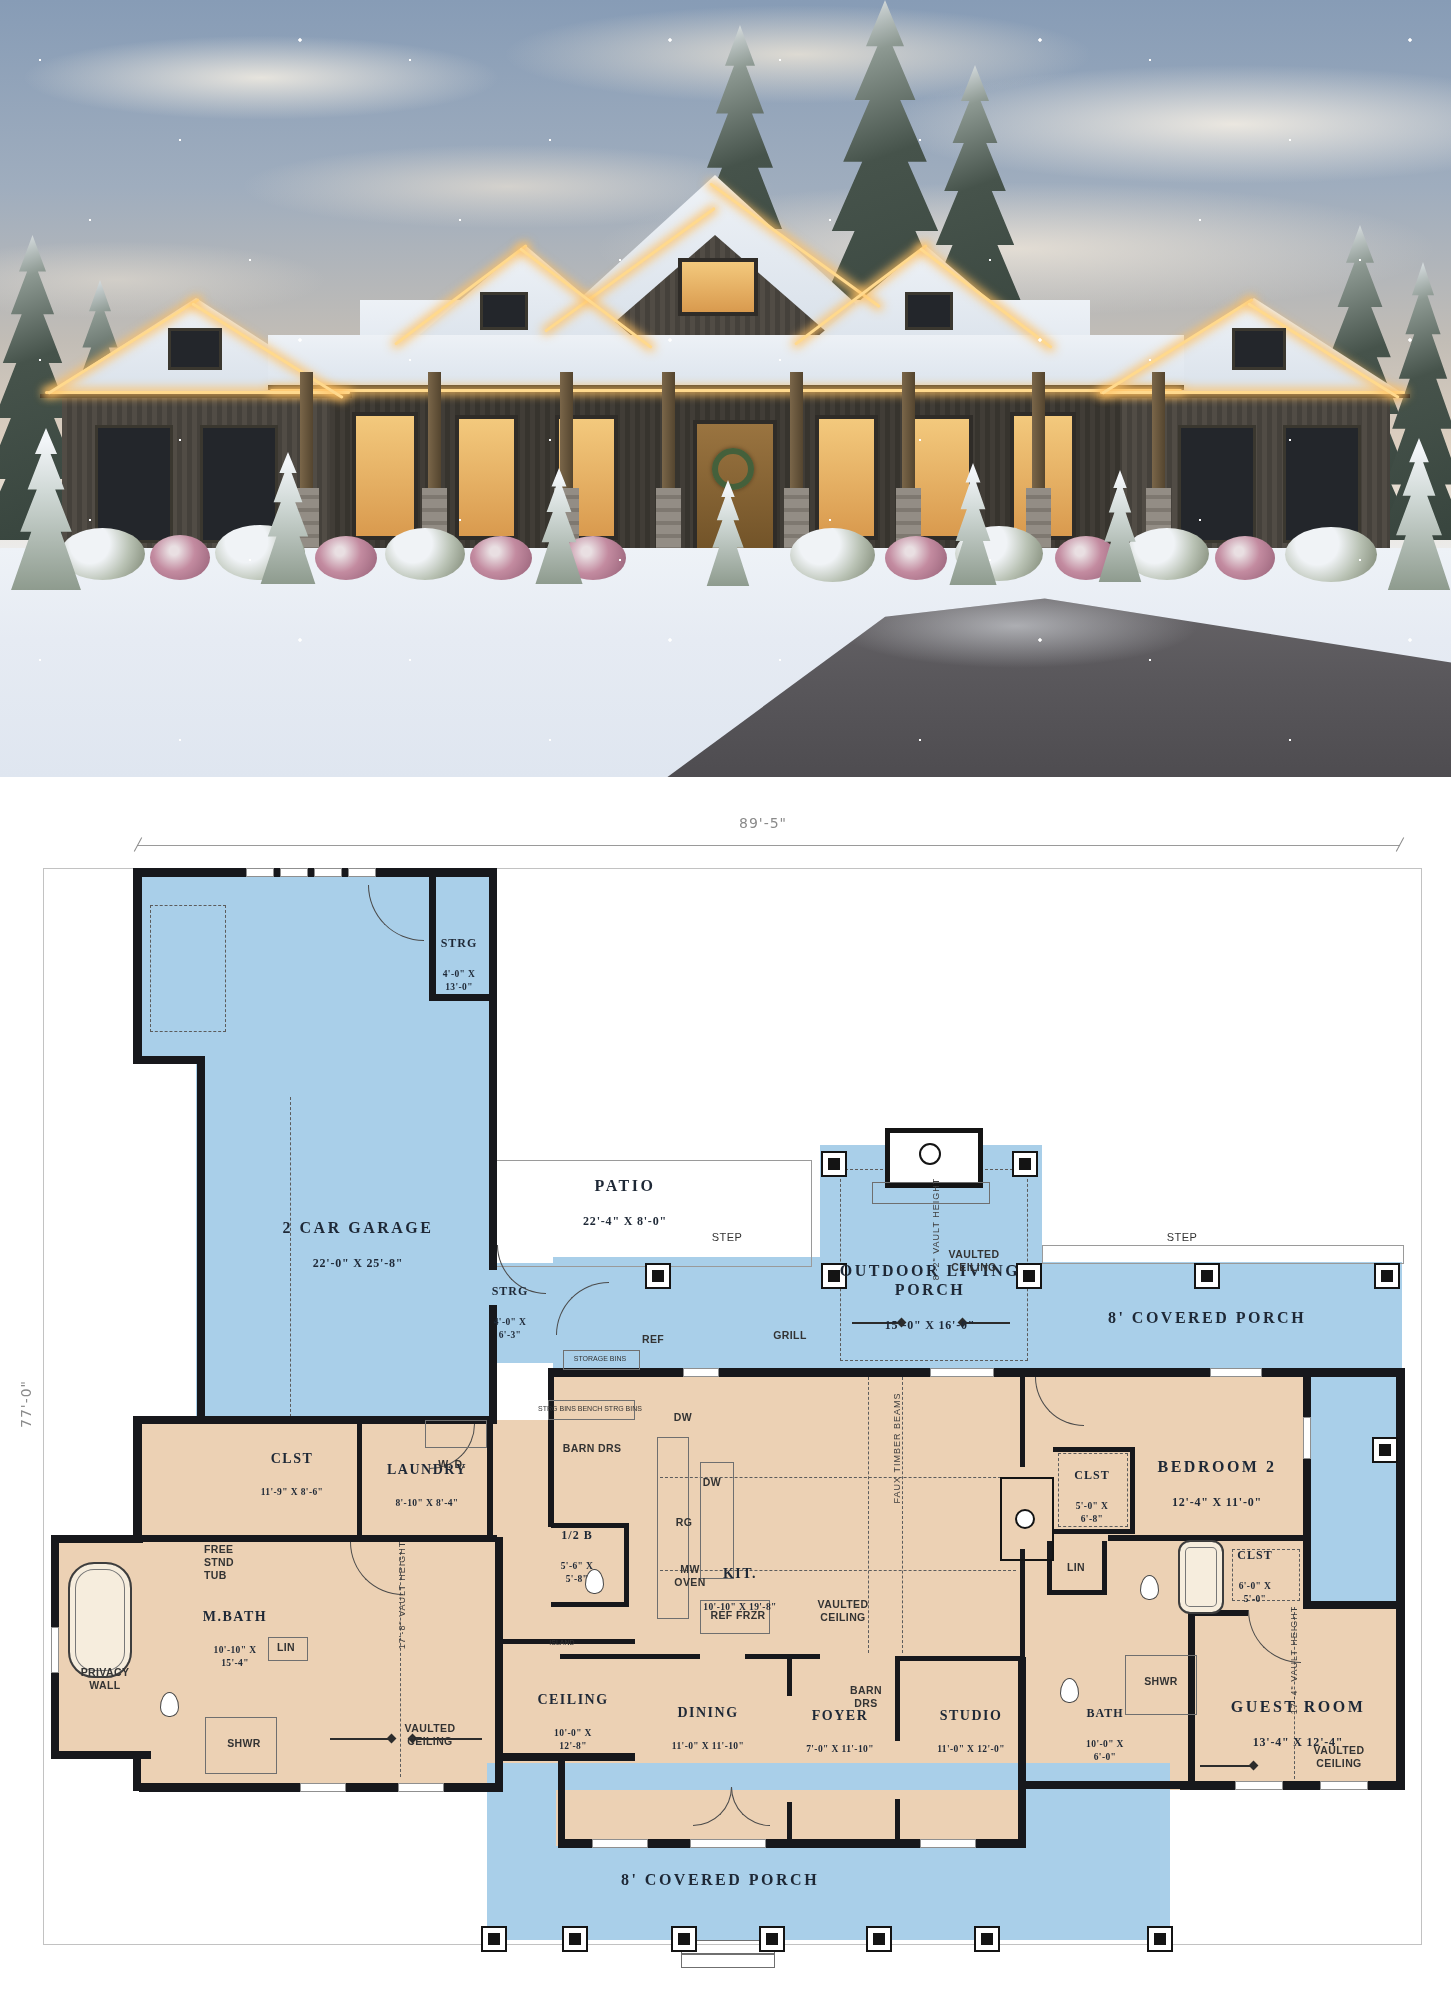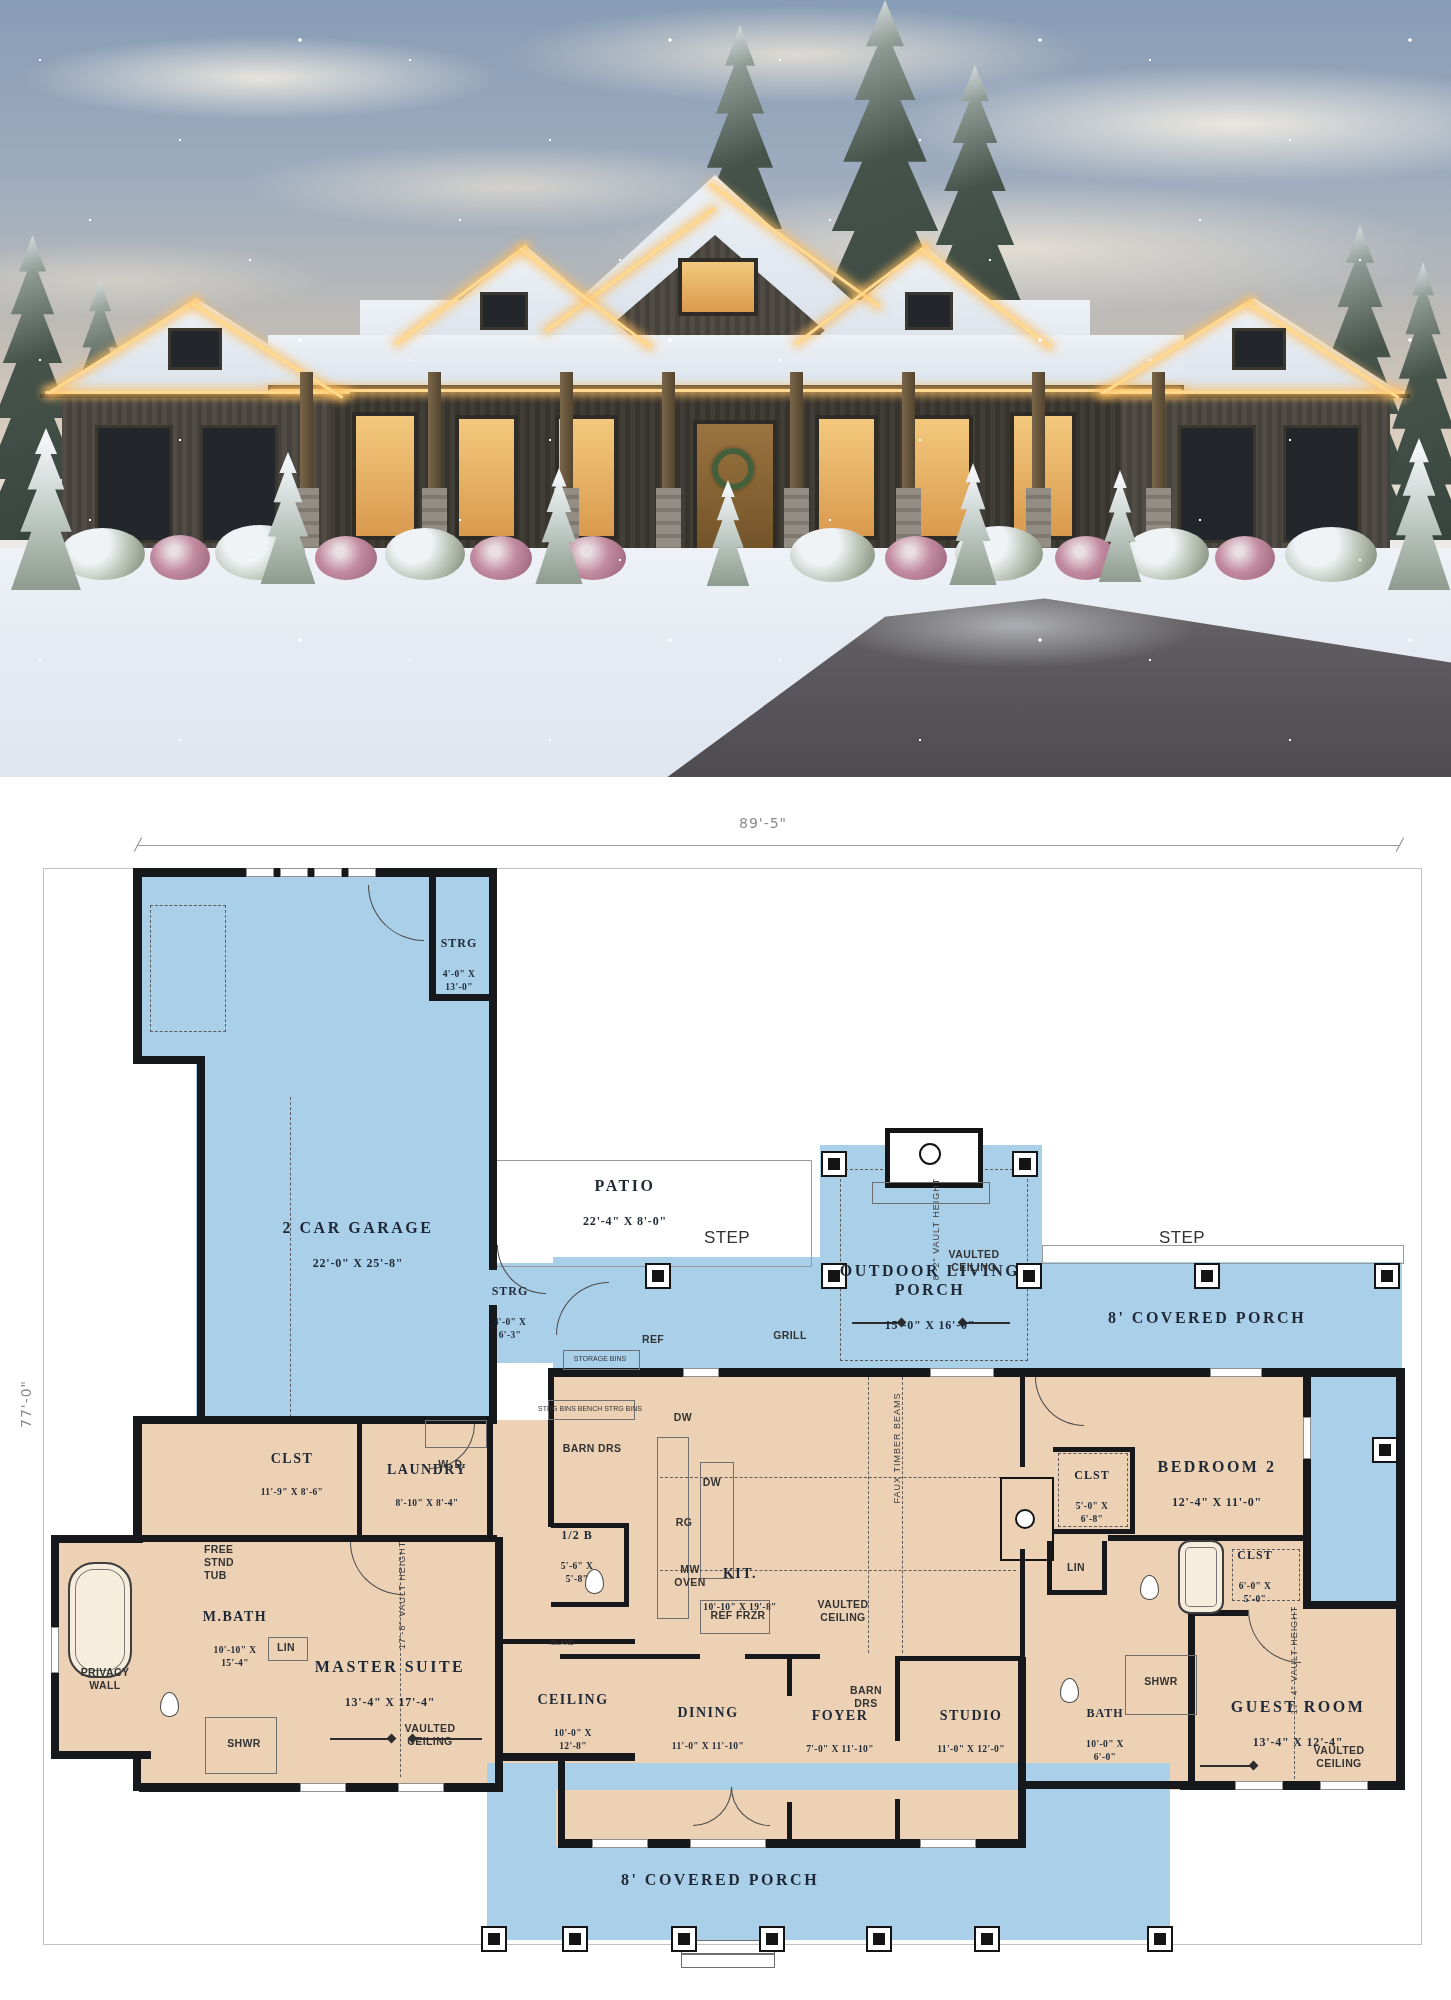--- a/index.html
+++ b/index.html
@@ -76,21 +76,21 @@
   .dia{position:absolute;width:7px;height:7px;background:#2c2c2c;transform:rotate(45deg)}
 
   .lbl{position:absolute;transform:translate(-50%,-50%);text-align:center;color:#1e2836;white-space:pre-line}
   .nm{font:700 16px/1.2 "Liberation Serif",serif;letter-spacing:2.5px}
   .nm.md{font-size:14px;letter-spacing:1.5px}
   .nm.sm{font-size:12px;letter-spacing:1px}
   .dm{font:700 12px/1.35 "Liberation Serif",serif;letter-spacing:.8px}
   .dm.sm{font-size:9.5px;letter-spacing:.4px}
   .fx{position:absolute;transform:translate(-50%,-50%);font:700 10.5px/1.25 "Liberation Sans",sans-serif;
       color:#333;letter-spacing:.4px;text-align:center;white-space:pre-line}
-  .fx.plain{font-weight:400;font-size:17px}
+  .fx.plain{font-weight:400;font-size:11px}
   .fx.tiny{font-weight:400;font-size:7px;letter-spacing:0}
   .vt{position:absolute;transform:translate(-50%,-50%) rotate(-90deg);white-space:nowrap;
       font:400 9px "Liberation Sans",sans-serif;color:#3c3c3c;letter-spacing:1px}
   .dimtext{position:absolute;transform:translate(-50%,-50%);font:400 14px "DejaVu Sans",sans-serif;
       color:#8a8a8a;letter-spacing:1px;white-space:nowrap}
   .dimtext.vert{transform:translate(-50%,-50%) rotate(-90deg)}
 </style>
 </head>
 <body>
 
@@ -424,24 +424,20 @@
 15'-4"</div>
     </div>
     <div class="fx" style="left:219px;top:786px;text-align:left">FREE
 STND
 TUB</div>
     <div class="fx" style="left:286px;top:871px">LIN</div>
     <div class="thin" style="left:268px;top:860px;width:38px;height:22px"></div>
     <div class="fx" style="left:105px;top:902px">PRIVACY
 WALL</div>
     <div class="fx" style="left:244px;top:967px">SHWR</div>
-    <div class="lbl" style="left:390px;top:907px">
-      <div class="nm">MASTER SUITE</div>
-      <div class="dm">13'-4" X 17'-4"</div>
-    </div>
     <div class="fx" style="left:430px;top:958px">VAULTED
 CEILING</div>
     <div class="vt" style="left:402px;top:818px">17'-8" VAULT HEIGHT</div>
 
     <div class="fx" style="left:653px;top:563px">REF</div>
     <div class="fx" style="left:790px;top:559px">GRILL</div>
     <div class="fx tiny" style="left:600px;top:582px">STORAGE BINS</div>
     <div class="fx tiny" style="left:590px;top:632px">STRG BINS   BENCH   STRG BINS</div>
     <div class="fx" style="left:683px;top:641px">DW</div>
     <div class="fx" style="left:592px;top:672px">BARN DRS</div>

